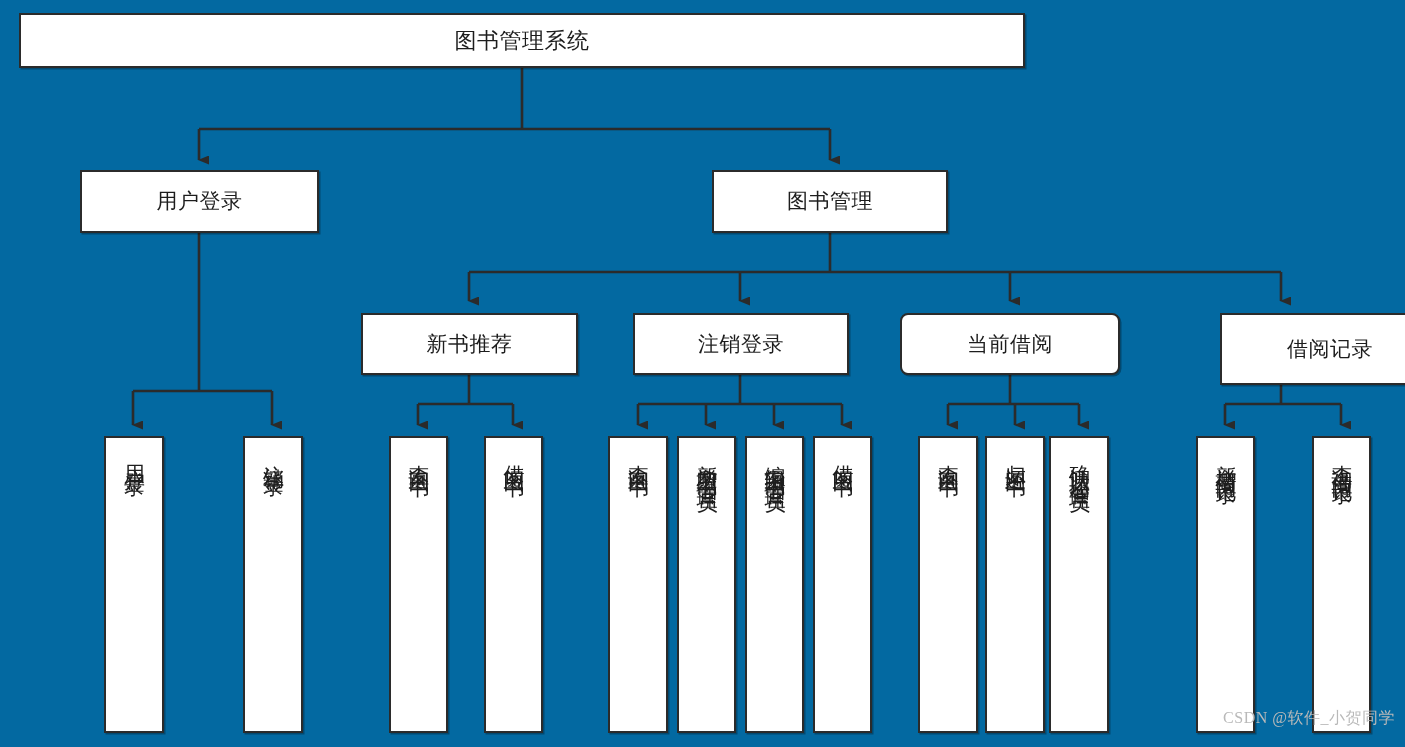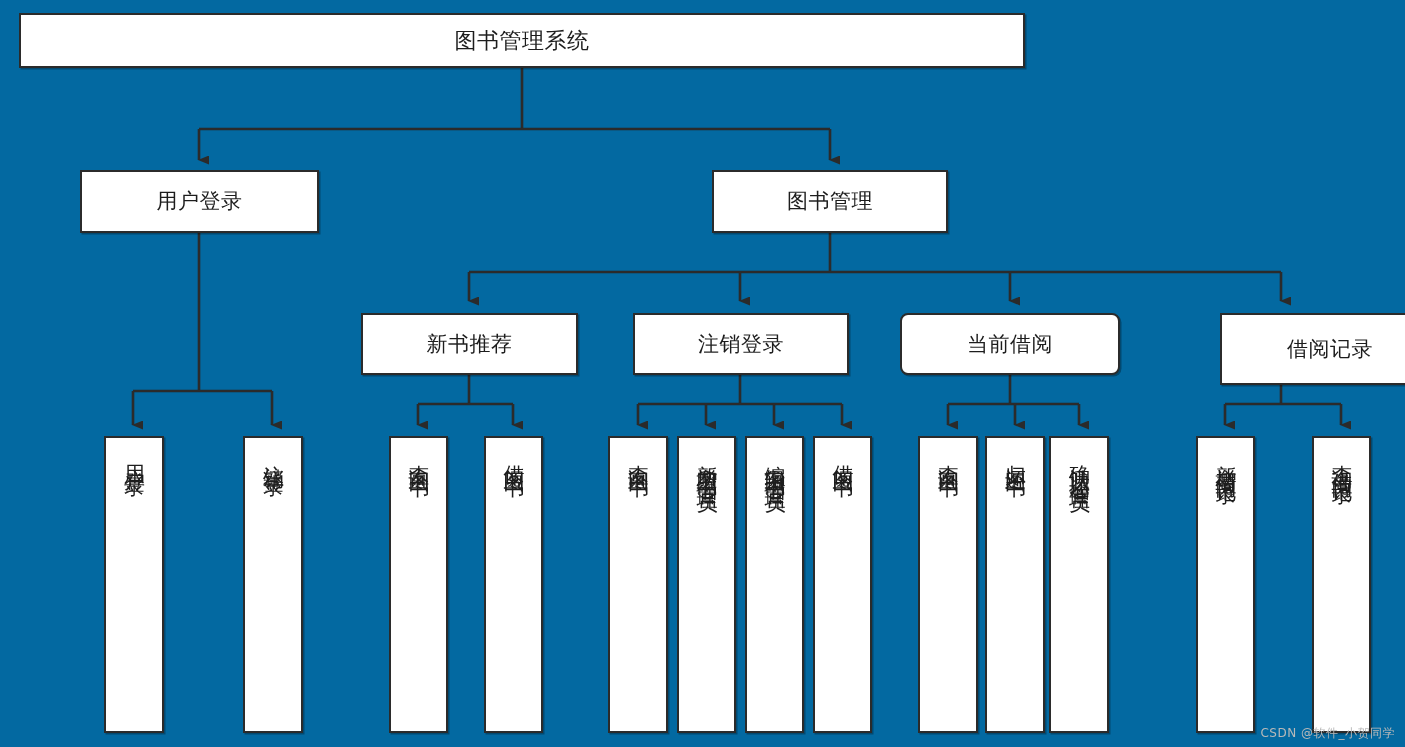--- a/index.html
+++ b/index.html
@@ -59,25 +59,26 @@
     text-orientation: upright;
     font-size: 21px;
     letter-spacing: 4px;
     line-height: 1;
     white-space: nowrap;
     display: block;
   }
   .watermark {
     position: absolute;
     right: 10px;
-    bottom: 5px;
-    font-size: 12px;
+    bottom: 18px;
+    font-size: 16px;
     color: #b9b9b9;
     white-space: nowrap;
     letter-spacing: 0.5px;
+    font-family: Liberation Serif, serif;
   }
 </style>
 </head>
 <body>
 
 <div id="canvas">
 
   <svg class="edges" viewBox="0 0 1405 747" xmlns="http://www.w3.org/2000/svg">
     <defs>
       <marker id="arrow" markerWidth="9" markerHeight="11" refX="4.5" refY="10" orient="auto" markerUnits="userSpaceOnUse">

